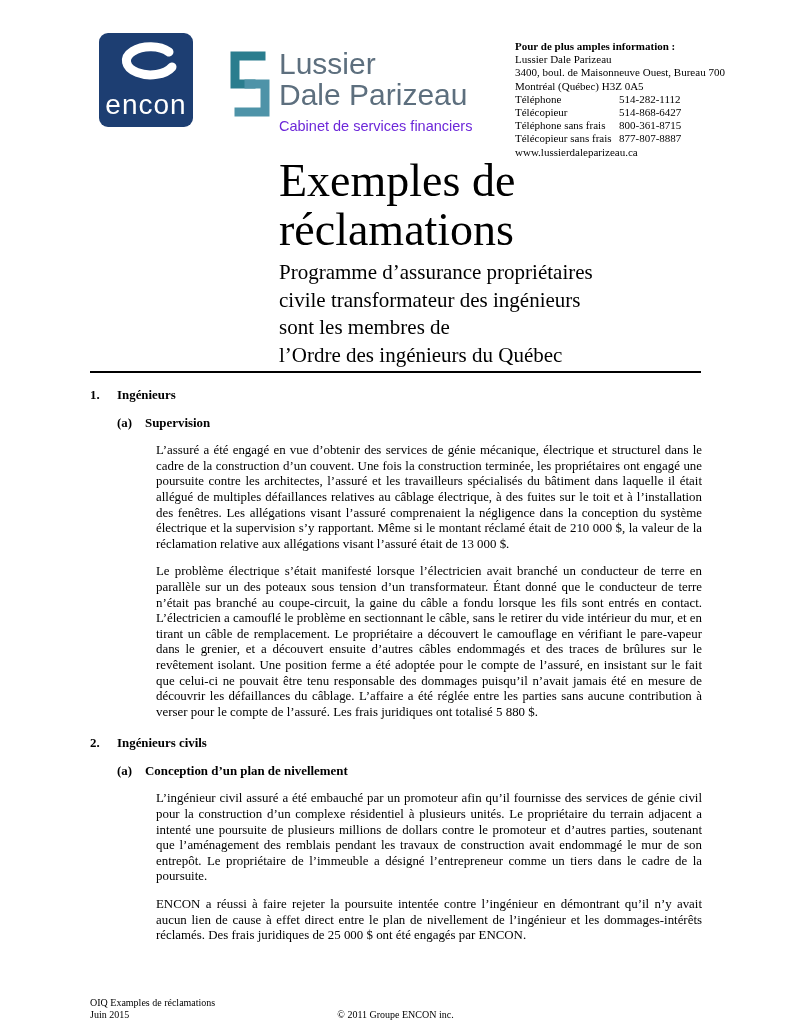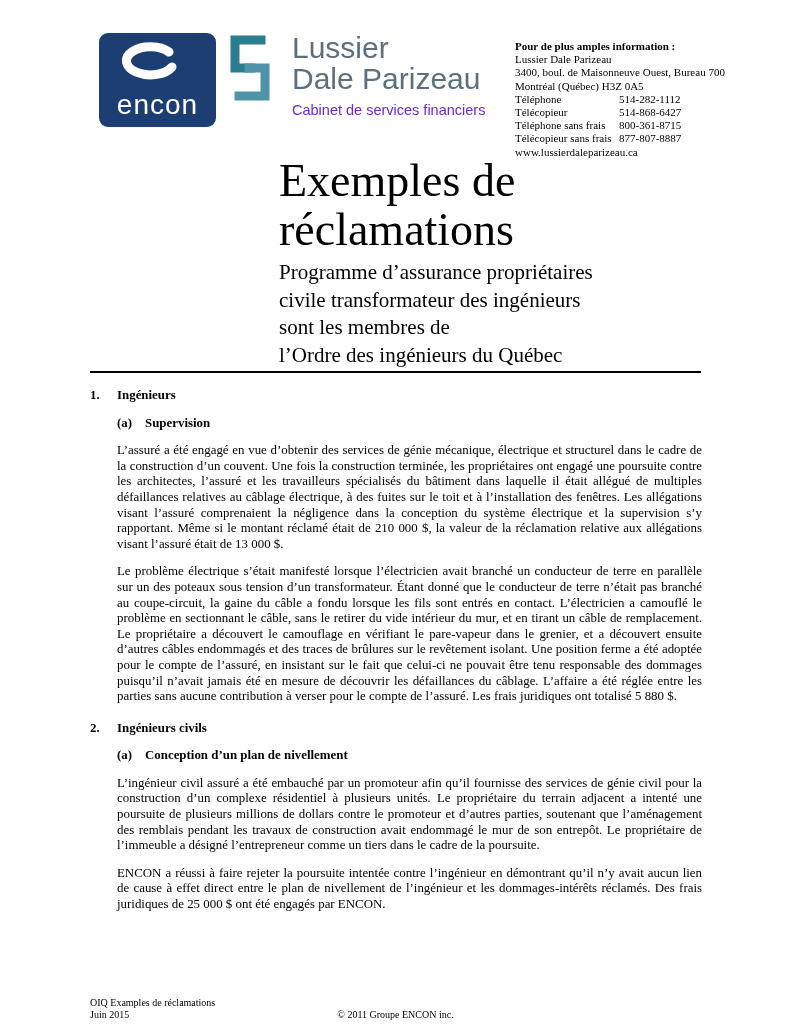--- a/index.html
+++ b/index.html
@@ -6,33 +6,33 @@
   body {
     width: 791px; height: 1024px;
     background: #ffffff; color: #000;
     font-family: "Liberation Serif", serif;
   }
   .page { position: relative; width: 791px; height: 1024px; overflow: hidden; background: #fff; }
 
   
   .encon-logo {
     position: absolute; left: 99px; top: 33px;
-    width: 117px; height: 94px;
+    width: 94px; height: 94px;
     background: #1d3e72; border-radius: 9px;
   }
   .encon-swoosh { position: absolute; left: 16px; top: 7px; }
   .encon-text {
     position: absolute; left: 0; right: 0; bottom: 6px;
     text-align: center; color: #fff;
     font-family: "Liberation Sans", sans-serif;
     font-size: 28px; letter-spacing: 1px; font-weight: 400;
   }
 
   
-  .ldp-logo { position: absolute; left: 221px; top: 32px; display: flex; gap: 13px; }
+  .ldp-logo { position: absolute; left: 221px; top: 48px; display: flex; }
   .ldp-symbol { flex: none; margin-top: 2px; }
   .ldp-name {
     font-family: "Liberation Sans", sans-serif;
     font-size: 30px; line-height: 31px; color: #5d6f7e; font-weight: 400;
   }
   .ldp-tagline {
     margin-top: 8px;
     font-family: "Liberation Sans", sans-serif;
     font-size: 14.5px; color: #6d28d9;
   }
@@ -55,21 +55,21 @@
 
   
   .doc-body {
     position: absolute; left: 90px; top: 388px; width: 612px;
     font-size: 12.9px; line-height: 15.6px;
   }
   .sec-head { display: flex; font-weight: bold; }
   .sec-num { width: 27px; flex: none; }
   .sub-head { display: flex; font-weight: bold; margin: 12px 0 0 27px; }
   .sub-letter { width: 28px; flex: none; }
-  .doc-body p { margin: 12px 0 0 27px; text-align: justify; }
+  .doc-body p { margin: 12px 0 0 66px; text-align: justify; }
   .sec-gap { margin-top: 16px; }
 
   
   .footer-left { position: absolute; left: 90px; top: 997px; font-size: 10px; line-height: 11.5px; }
   .footer-center { position: absolute; left: 0; right: 0; top: 1009px; text-align: center; font-size: 10px; }
   .footer-right { position: absolute; right: 90px; top: 997px; font-size: 10px; margin-top: 45px; }
 </style>
 </head>
 <body>
 

